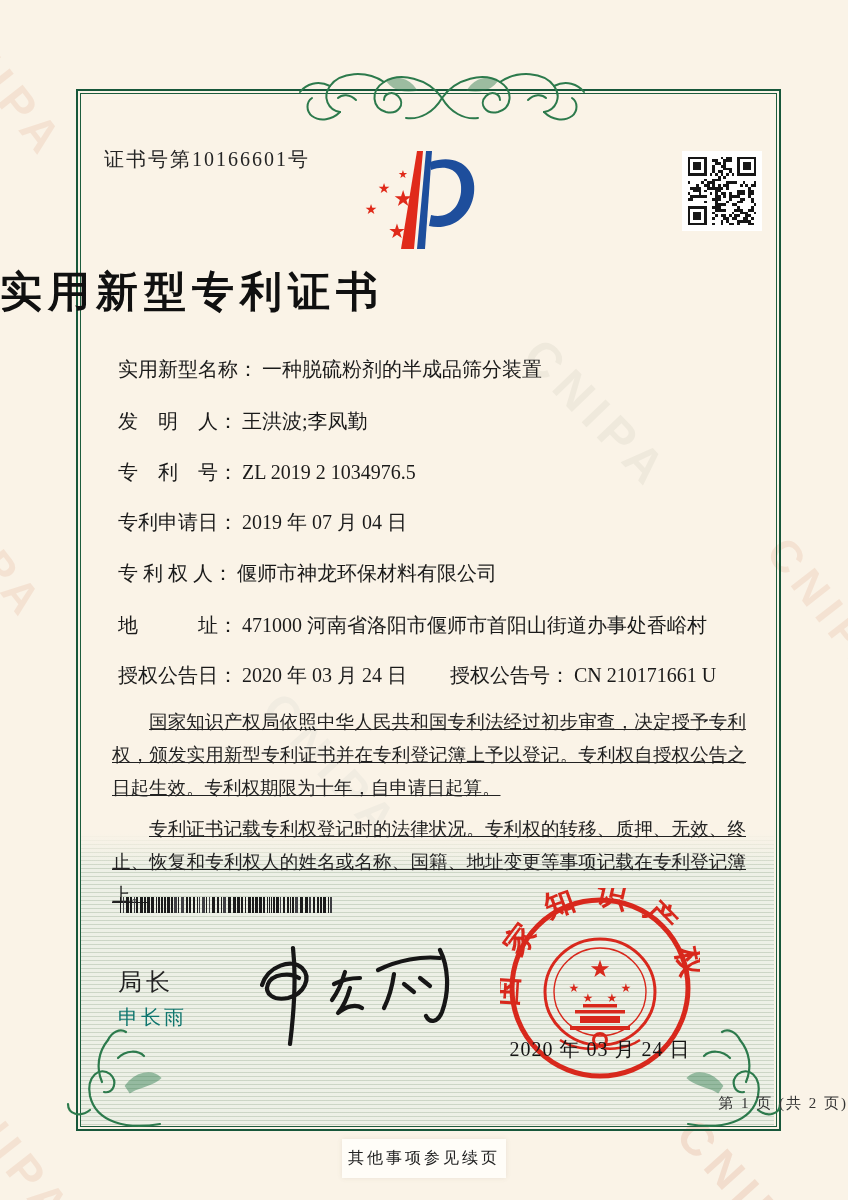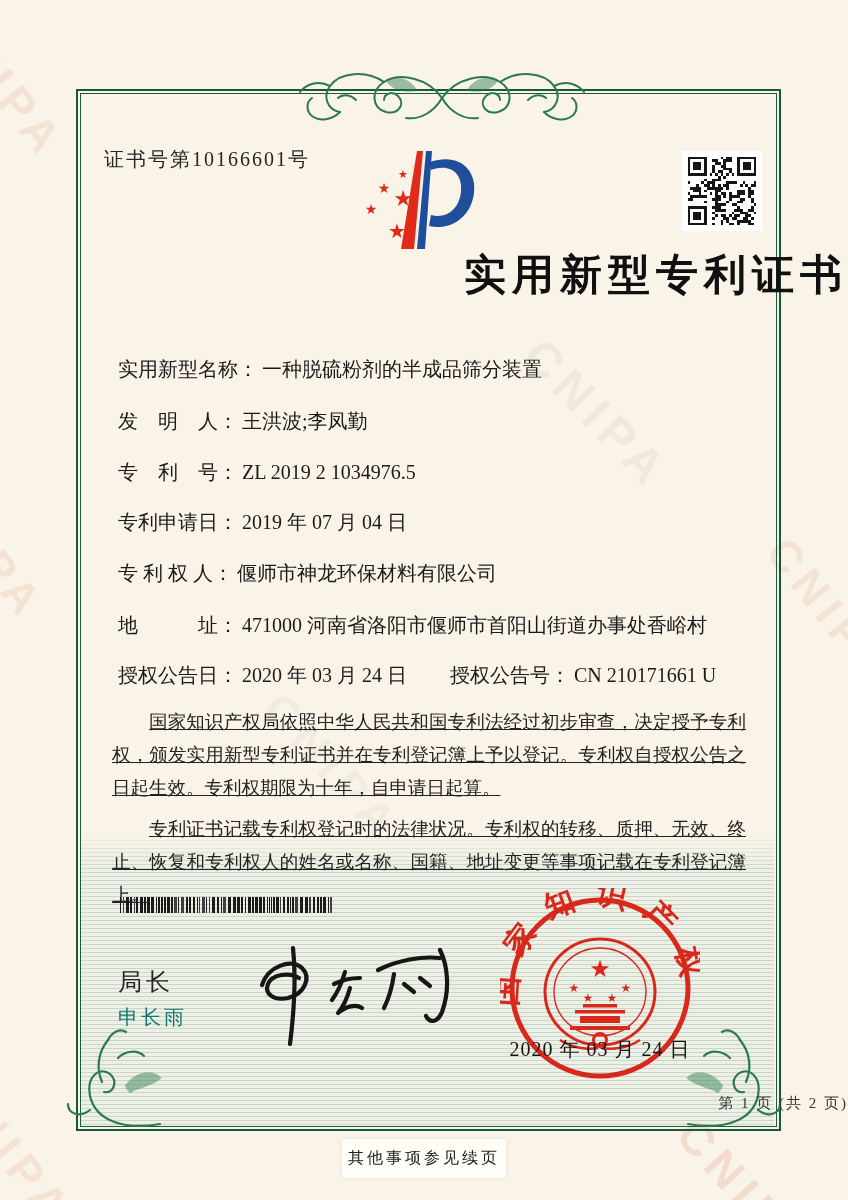--- a/index.html
+++ b/index.html
@@ -31,21 +31,21 @@
       rgba(128,152,122,.30) 0px, rgba(128,152,122,.30) 1px,
       rgba(0,0,0,0) 1px, rgba(0,0,0,0) 4px);
   }
   .band::before{
     content:"";position:absolute;left:0;top:0;right:0;height:34px;
     background:linear-gradient(#faf3e7, rgba(250,243,231,0));
   }
   .content{position:absolute;z-index:4;}
   .cert-number{left:104px;top:146px;font-size:20px;letter-spacing:2px;color:#252525;}
   .title{
-    left:0;top:247px;width:848px;text-align:right;margin:0;
+    left:0;top:264px;width:848px;text-align:left;margin:0;
     font-size:42px;font-weight:bold;letter-spacing:6px;color:#101010;
   }
   .frow{left:118px;font-size:20px;color:#1a1a1a;white-space:nowrap;}
   .fvalue{padding-left:4px;}
   .r0{top:356px}.r1{top:408px}.r2{top:459px}.r3{top:509px}
   .r4{top:560px}.r5{top:612px}.r6{top:662px}
   .g2{position:absolute;left:332px;top:0;white-space:nowrap;text-align:center;}
   .paras{left:104px;top:698px;width:650px;font-size:18.5px;line-height:1.78;
     color:#222;text-align:justify;}
   .paras p{margin:8px;text-indent:2em;text-decoration:underline;}

